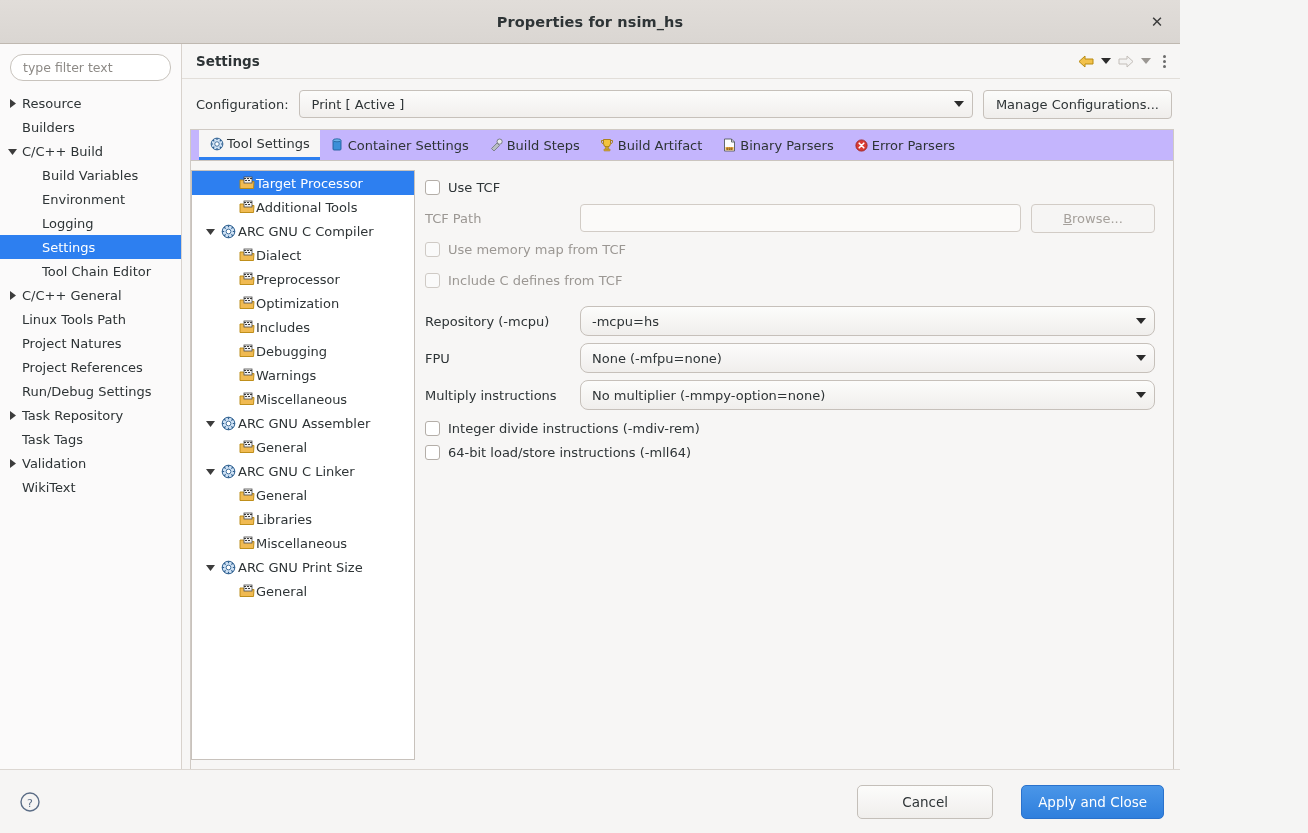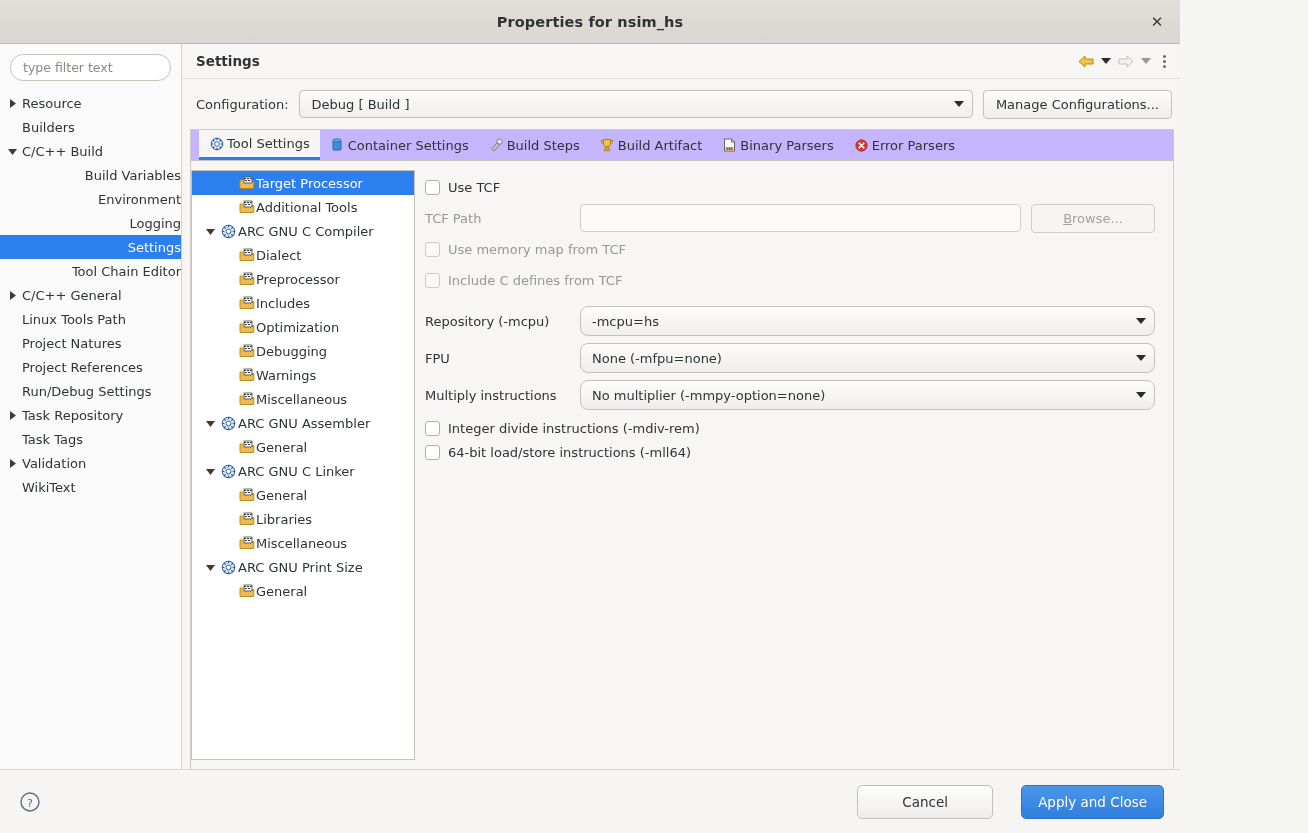--- a/index.html
+++ b/index.html
@@ -93,21 +93,21 @@
     cursor: default;
   }
   .navitem .twisty {
     width: 16px; height: 16px;
     flex: 0 0 16px;
     display: flex; align-items: center; justify-content: center;
   }
   .navitem .twisty svg { display: block; }
   .navitem .navlabel { padding-left: 2px; }
   .navitem.lvl1 { padding-left: 4px; }
-  .navitem.lvl2 { padding-left: 24px; justify-content: flex-end; }
+  .navitem.lvl2 { padding-left: 24px; }
   .navitem.selected {
     background: #2d7ff0;
     color: #ffffff;
   }
 
   
   #rightpane {
     flex: 1 1 auto;
     display: flex;
     flex-direction: column;
@@ -506,21 +506,21 @@
               <i></i>
               <i></i>
               <i></i>
             </span>
         </div>
       </div>
 
       <div id="config-row">
         <span class="cfg-label">Configuration:</span>
         <div id="config-combo">
-          <span class="val">Debug  [ Build ]</span>
+          <span class="val">Print  [ Active ]</span>
           <span class="tri-down"></span>
         </div>
         <button id="manage-btn">Manage Configurations...</button>
       </div>
 
       <div id="tabarea">
         <div id="tabstrip">
             <div class="tab active">
               <span class="ticon">
                 <svg width="14" height="14" viewBox="0 0 15 15">
@@ -651,33 +651,33 @@
               <div class="titem depth1">
                 <span class="ttwisty"></span>
                 <span class="ticon2">
                   <svg width="16" height="14" viewBox="0 0 16 14">
                     <path d="M1 4 L1 12.5 L14.5 12.5 L15 5.5 L6 5.5 L4.5 4 Z" fill="#f0ba52" stroke="#b8860b" stroke-width=".9" stroke-linejoin="round"></path>
                     <rect x="5" y="1" width="8" height="6" fill="#f2f2f2" stroke="#4a4a4a" stroke-width=".8"></rect>
                     <path d="M5 1 h8 v6 h-8 z" fill="none"></path>
                     <path d="M5 2 h2 v1 h-2 z M8 2 h2 v1 h-2 z M11 2 h2 v1 h-2 z M6 4 h2 v1 h-2 z M9 4 h2 v1 h-2 z" fill="#3a3a3a"></path>
                   </svg>
                 </span>
+                <span>Optimization</span>
+              </div>
+              <div class="titem depth1">
+                <span class="ttwisty"></span>
+                <span class="ticon2">
+                  <svg width="16" height="14" viewBox="0 0 16 14">
+                    <path d="M1 4 L1 12.5 L14.5 12.5 L15 5.5 L6 5.5 L4.5 4 Z" fill="#f0ba52" stroke="#b8860b" stroke-width=".9" stroke-linejoin="round"></path>
+                    <rect x="5" y="1" width="8" height="6" fill="#f2f2f2" stroke="#4a4a4a" stroke-width=".8"></rect>
+                    <path d="M5 1 h8 v6 h-8 z" fill="none"></path>
+                    <path d="M5 2 h2 v1 h-2 z M8 2 h2 v1 h-2 z M11 2 h2 v1 h-2 z M6 4 h2 v1 h-2 z M9 4 h2 v1 h-2 z" fill="#3a3a3a"></path>
+                  </svg>
+                </span>
                 <span>Includes</span>
-              </div>
-              <div class="titem depth1">
-                <span class="ttwisty"></span>
-                <span class="ticon2">
-                  <svg width="16" height="14" viewBox="0 0 16 14">
-                    <path d="M1 4 L1 12.5 L14.5 12.5 L15 5.5 L6 5.5 L4.5 4 Z" fill="#f0ba52" stroke="#b8860b" stroke-width=".9" stroke-linejoin="round"></path>
-                    <rect x="5" y="1" width="8" height="6" fill="#f2f2f2" stroke="#4a4a4a" stroke-width=".8"></rect>
-                    <path d="M5 1 h8 v6 h-8 z" fill="none"></path>
-                    <path d="M5 2 h2 v1 h-2 z M8 2 h2 v1 h-2 z M11 2 h2 v1 h-2 z M6 4 h2 v1 h-2 z M9 4 h2 v1 h-2 z" fill="#3a3a3a"></path>
-                  </svg>
-                </span>
-                <span>Optimization</span>
               </div>
               <div class="titem depth1">
                 <span class="ttwisty"></span>
                 <span class="ticon2">
                   <svg width="16" height="14" viewBox="0 0 16 14">
                     <path d="M1 4 L1 12.5 L14.5 12.5 L15 5.5 L6 5.5 L4.5 4 Z" fill="#f0ba52" stroke="#b8860b" stroke-width=".9" stroke-linejoin="round"></path>
                     <rect x="5" y="1" width="8" height="6" fill="#f2f2f2" stroke="#4a4a4a" stroke-width=".8"></rect>
                     <path d="M5 1 h8 v6 h-8 z" fill="none"></path>
                     <path d="M5 2 h2 v1 h-2 z M8 2 h2 v1 h-2 z M11 2 h2 v1 h-2 z M6 4 h2 v1 h-2 z M9 4 h2 v1 h-2 z" fill="#3a3a3a"></path>
                   </svg>

